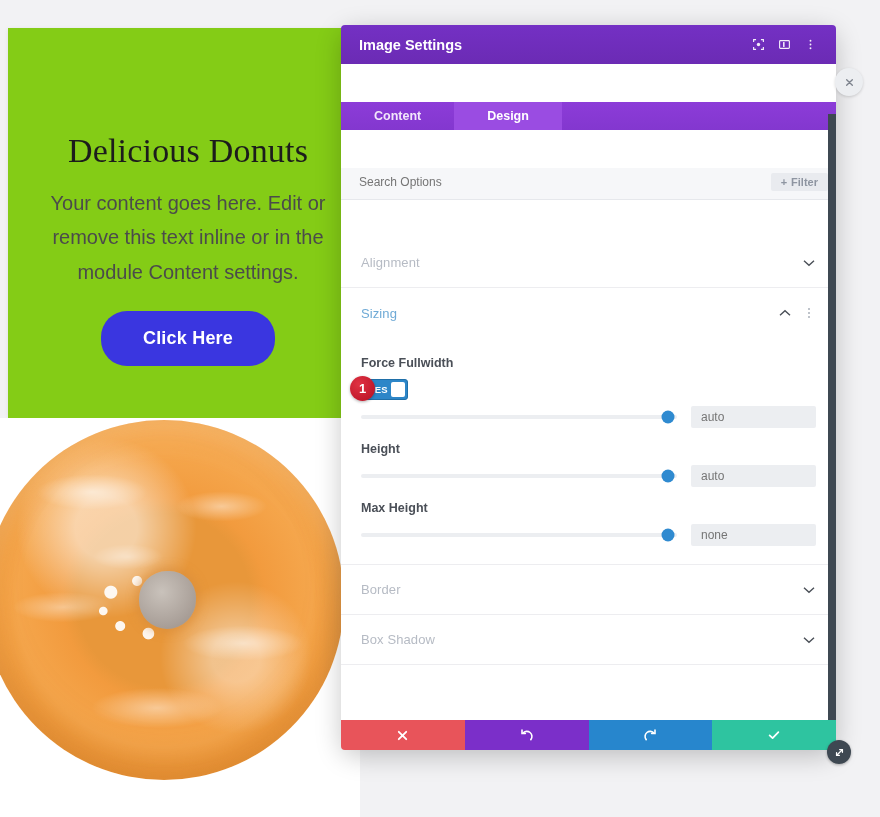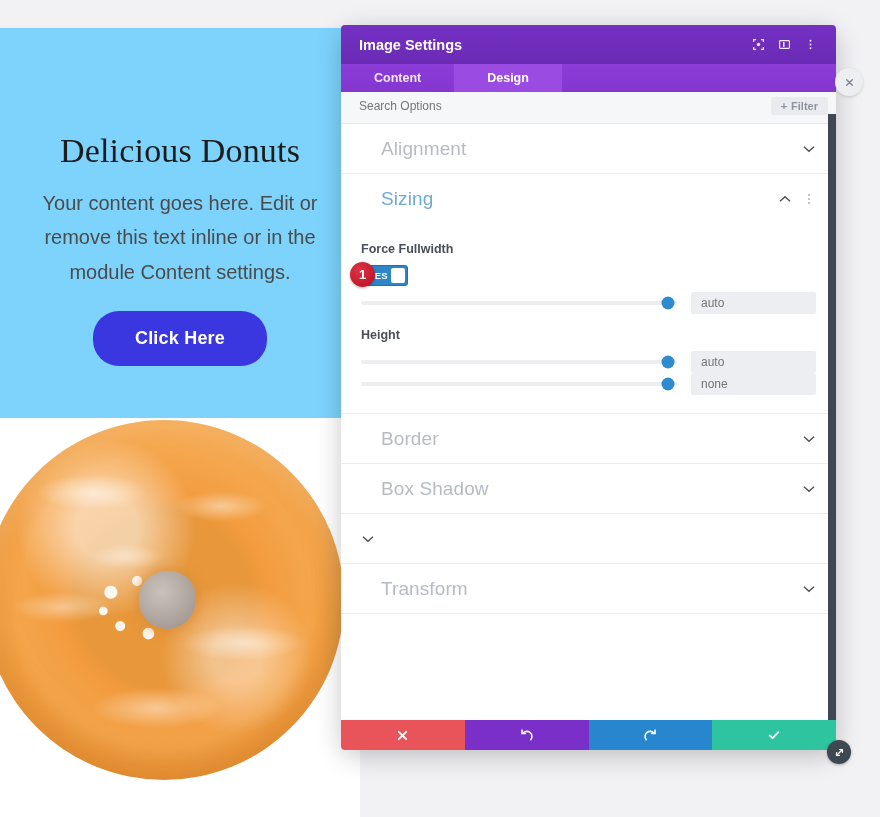--- a/index.html
+++ b/index.html
@@ -12,23 +12,23 @@
     -webkit-font-smoothing:antialiased;
   }
 
   
   #page-canvas{
     position:absolute;inset:0;
     background:#f2f2f4;
   }
   #hero-card{
     position:absolute;
-    left:0;top:28px;
+    left:8px;top:28px;
     width:660px;height:390px;
-    background:#7dd3fc;
+    background:#84cc16;
     border-radius:0 6px 6px 0;
     box-shadow:0 1px 4px rgba(0,0,0,.08);
   }
   #hero-inner{
     position:absolute;
     left:0;top:0;width:360px;height:390px;
     display:flex;flex-direction:column;
     align-items:center;justify-content:flex-start;
     padding-top:104px;box-sizing:border-box;
   }
@@ -119,21 +119,21 @@
 
   
   #settings-modal{
     position:absolute;
     left:341px;top:25px;
     width:495px;height:725px;
     background:#ffffff;
     border-radius:14px;
     box-shadow:0 6px 26px rgba(0,0,0,.22);
     overflow:visible;
-    display:flex;flex-direction:column;
+    display:flex;flex-direction:column;gap:38px;
   }
   #modal-header{
     height:39px;
     background:#6c2eb9;
     background:linear-gradient(#7430c4,#6b2bb4);
     border-radius:4px 4px 0 0;
     display:flex;align-items:center;
     padding:0 14px 0 18px;
     box-sizing:border-box;
     flex:none;
@@ -191,21 +191,21 @@
     flex:1;overflow:hidden;position:relative;background:#ffffff;
   }
   .acc-row{
     height:50px;
     border-bottom:1px solid #ededf0;
     display:flex;align-items:center;
     padding:0 20px 0 20px;
     box-sizing:border-box;
     cursor:pointer;
   }
-  .acc-title{flex:1;font-size:19px;color:#b6bbc4;letter-spacing:.1px;margin-left:20px;}
+  .acc-title{flex:1;font-size:13px;color:#b6bbc4;letter-spacing:.1px;}
   .acc-row.open .acc-title{color:#6faad6;}
   .chev{width:14px;height:14px;display:flex;align-items:center;justify-content:center;}
   .dots{
     width:14px;height:14px;margin-left:10px;
     display:flex;flex-direction:column;align-items:center;justify-content:center;gap:2px;
   }
   .dots i{width:2px;height:2px;background:#aab0ba;border-radius:50%;display:block;}
 
   #sizing-panel{padding:4px 20px 18px 20px;border-bottom:1px solid #ededf0;}
   .field-label{
@@ -407,20 +407,21 @@
       </div>
 
       <div class="field-label">Height</div>
       <div class="slider-row">
         <div class="slider-track">
           <div class="slider-knob" style="left:97%"></div>
         </div>
         <input class="slider-input" type="text" placeholder="auto" style="">
       </div>
 
+      <div class="field-label">Max Height</div>
       <div class="slider-row">
         <div class="slider-track">
           <div class="slider-knob" style="left:97%"></div>
         </div>
         <input class="slider-input" type="text" placeholder="none" style="">
       </div>
     </div>
 
     <div class="acc-row">
       <span class="acc-title">Border</span>

